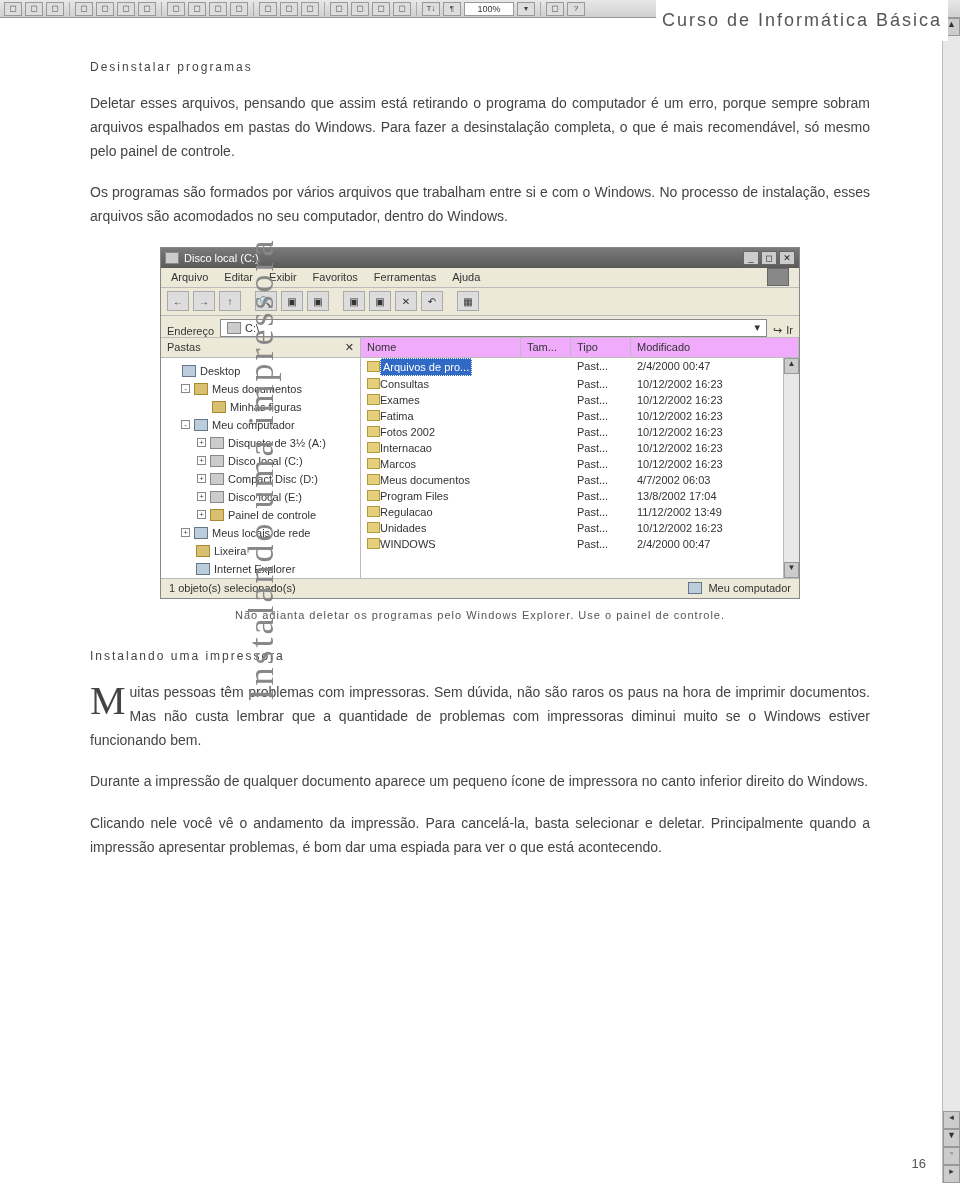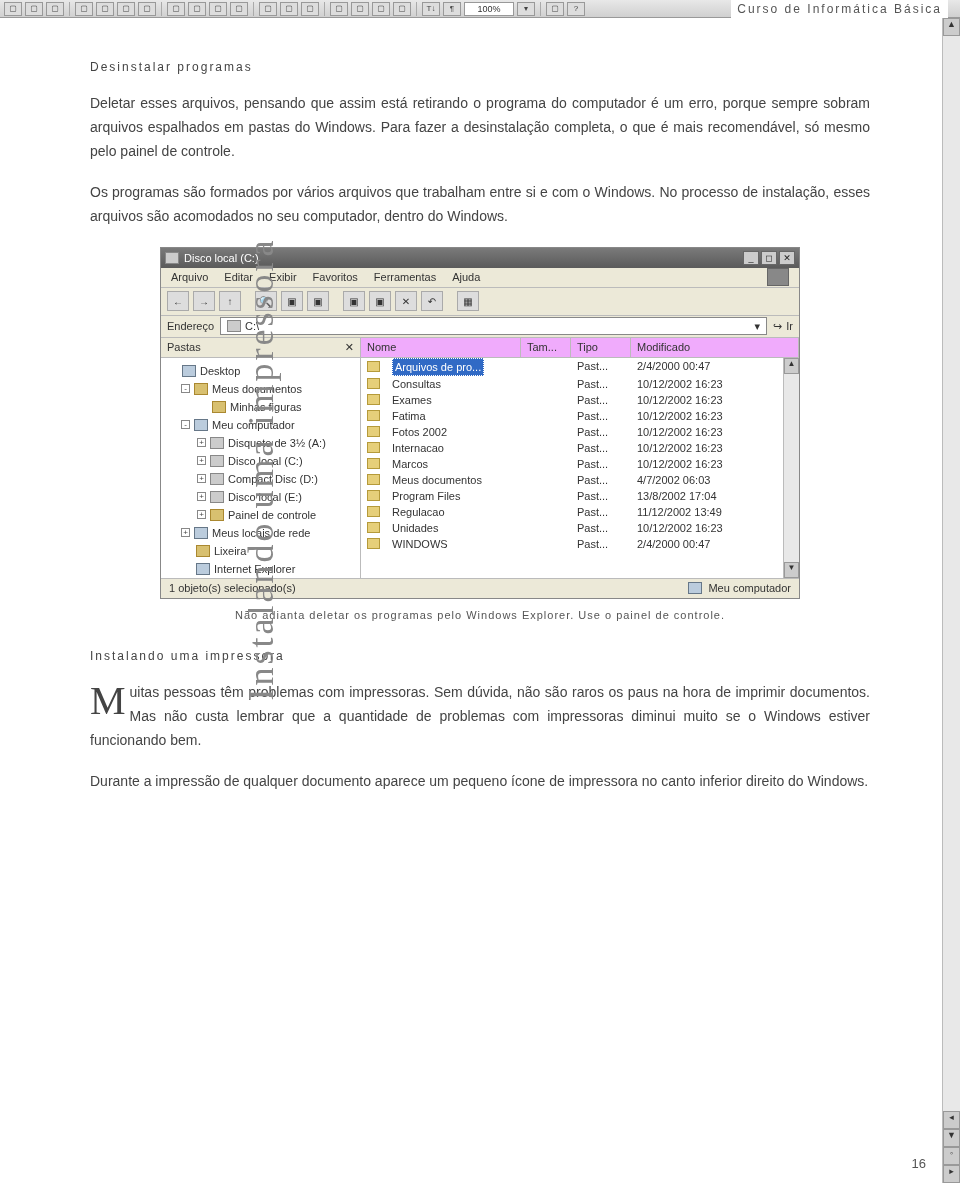--- a/index.html
+++ b/index.html
@@ -39,25 +39,25 @@
     border: 1px solid #999;
     font-size: 9px;
     display: flex;
     align-items: center;
     justify-content: center;
   }
   .header-title {
     position: absolute;
     top: 0;
     right: 12px;
-    font-size: 12px;
+    font-size: 18px;
     letter-spacing: 2px;
     color: #555;
     background: #fff;
-    padding: 2px 6px;
+    padding: 10px 6px;
     z-index: 10;
   }
   .page {
     position: relative;
     padding: 30px 90px 40px 90px;
   }
   .vertical-label {
     position: absolute;
     left: 30px;
     top: 430px;
@@ -155,21 +155,21 @@
     background: #ddd;
     border: 1px solid #aaa;
     display: flex; align-items:center; justify-content:center;
     font-size: 10px;
   }
   .exp-addr {
     height: 22px;
     background: #ece9d8;
     border-bottom: 1px solid #bbb;
     display: flex;
-    align-items: center;
+    align-items: flex-end;
     gap: 6px;
     padding: 0 6px;
     font-size: 11px;
   }
   .exp-addr-field {
     flex: 1;
     height: 18px;
     background: #fff;
     border: 1px solid #888;
     display: flex;
@@ -240,21 +240,21 @@
   .col-size { width: 50px; }
   .col-type { width: 60px; }
   .col-date { flex: 1; }
   .list-rows { flex: 1; overflow: hidden; position: relative;}
   .row {
     display: flex;
     font-size: 11px;
     line-height: 16px;
   }
   .row > div { padding: 0 6px; }
-  .row .col-name { display:flex; align-items:center; gap:12px; }
+  .row .col-name { display:flex; align-items:center; gap:0; }
   .folder-icon {
     width: 13px; height: 11px; background: #e6cf7a; border: 1px solid #b59a3a; display:inline-block;
   }
   .row.sel .col-name span.selbox {
     background: #316ac5; color: #fff;
     border: 1px dotted #fff;
     padding: 0 2px;
   }
   .list-scroll {
     position: absolute; right:0; top:0; bottom:0; width:16px;
@@ -592,20 +592,21 @@
 
   <div class="caption">Não adianta deletar os programas pelo Windows Explorer. Use o painel de controle.</div>
 
   <div class="section-title">Instalando uma impressora</div>
 
   <p class="body-text">
     <span class="dropcap">M</span><span>uitas pessoas têm problemas com impressoras. Sem dúvida, não são raros os paus na hora de imprimir documentos. Mas não custa lembrar que a quantidade de problemas com impressoras diminui muito se o Windows estiver funcionando bem.</span>
   </p>
 
   <p class="body-text">Durante a impressão de qualquer documento aparece um pequeno ícone de impressora no canto inferior direito do Windows.</p>
+  <p class="body-text">Clicando nele você vê o andamento da impressão. Para cancelá-la, basta selecionar e deletar. Principalmente quando a impressão apresentar problemas, é bom dar uma espiada para ver o que está acontecendo.</p>
 
 </div>
 
 <div class="page-scroll">
   <div class="ps-btn">▲</div>
   <div style="flex:1"></div>
   <div class="ps-btn">◂</div>
   <div class="ps-btn">▼</div>
   <div class="ps-btn">◦</div>
   <div class="ps-btn">▸</div>

